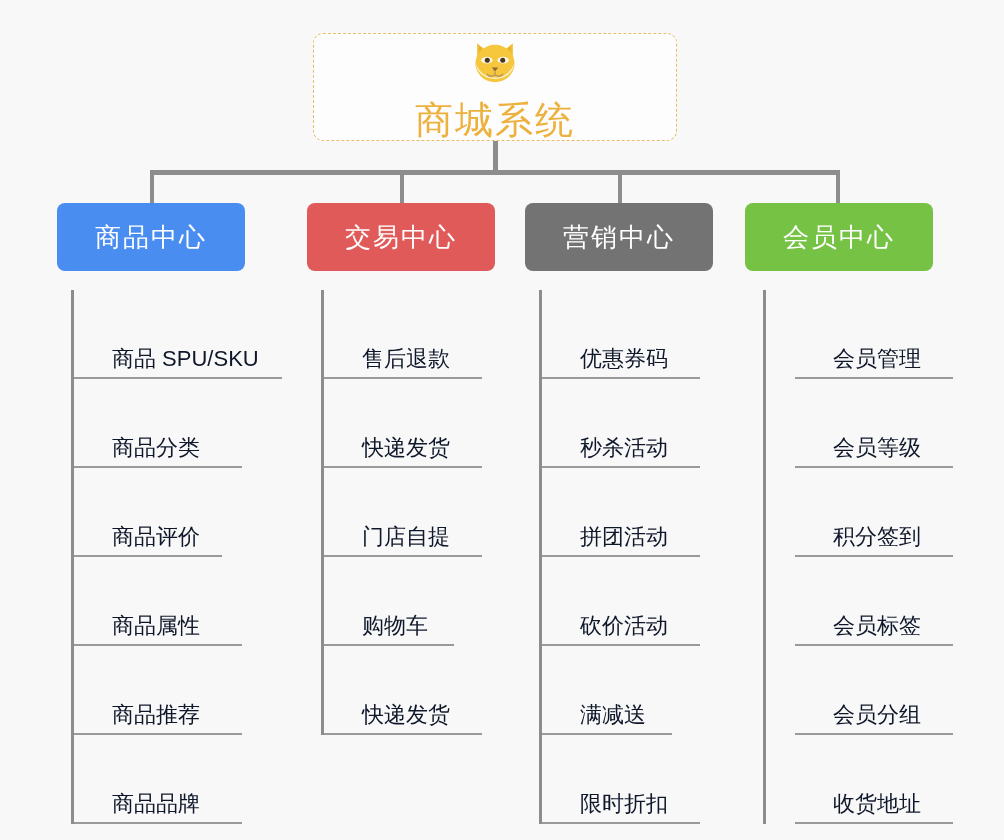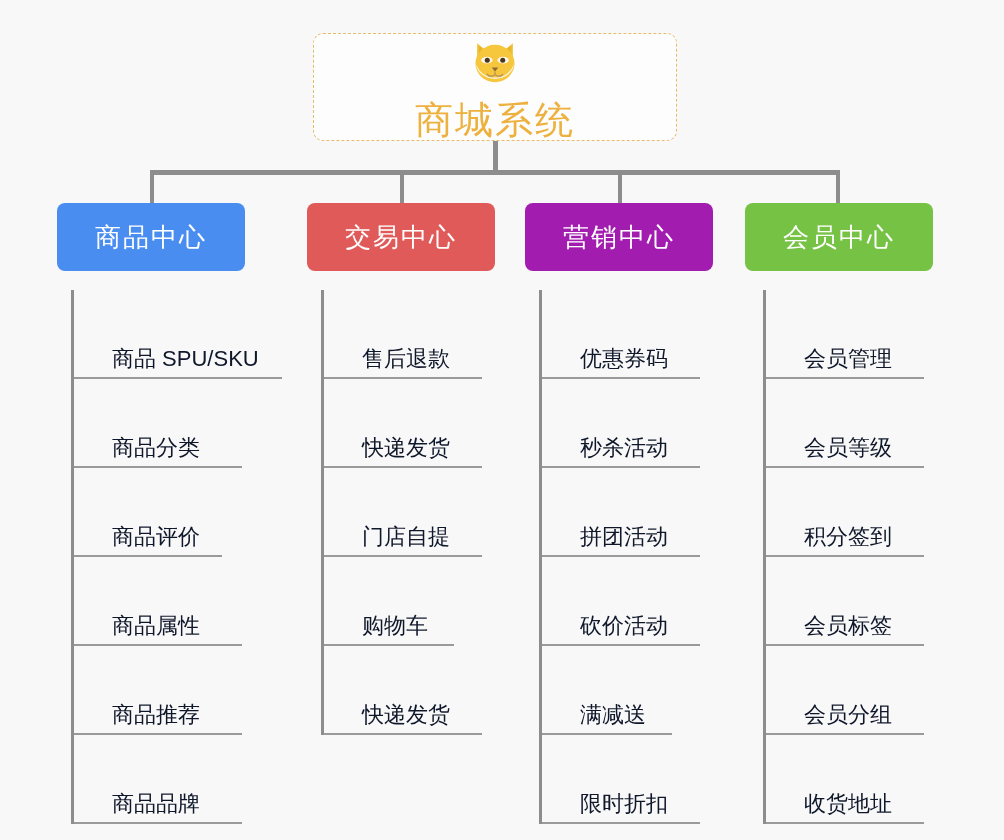--- a/index.html
+++ b/index.html
@@ -185,21 +185,21 @@
         <span class="leaf-label">购物车</span>
       </div>
       <div class="leaf">
         <span class="leaf-rule" style="width: 158px;"></span>
         <span class="leaf-label">快递发货</span>
       </div>
     </div>
   </div>
 
   <div class="column" style="left:525px;">
-    <div class="cat-header" style="background: #a21caf; width: 188px;">营销中心</div>
+    <div class="cat-header" style="background: #737373; width: 188px;">营销中心</div>
     <div class="leaf-list" style="margin-left:14px;">
       <div class="leaf">
         <span class="leaf-rule" style="width: 158px;"></span>
         <span class="leaf-label">优惠券码</span>
       </div>
       <div class="leaf">
         <span class="leaf-rule" style="width: 158px;"></span>
         <span class="leaf-label">秒杀活动</span>
       </div>
       <div class="leaf">
@@ -216,21 +216,21 @@
       </div>
       <div class="leaf">
         <span class="leaf-rule" style="width: 158px;"></span>
         <span class="leaf-label">限时折扣</span>
       </div>
     </div>
   </div>
 
   <div class="column" style="left:745px;">
     <div class="cat-header" style="background: rgb(118, 194, 68); width: 188px;">会员中心</div>
-    <div class="leaf-list" style="margin-left:18px;">
+    <div class="leaf-list" style="margin-left:18px;padding-left:29px;">
       <div class="leaf">
         <span class="leaf-rule" style="width: 158px;"></span>
         <span class="leaf-label">会员管理</span>
       </div>
       <div class="leaf">
         <span class="leaf-rule" style="width: 158px;"></span>
         <span class="leaf-label">会员等级</span>
       </div>
       <div class="leaf">
         <span class="leaf-rule" style="width: 158px;"></span>

